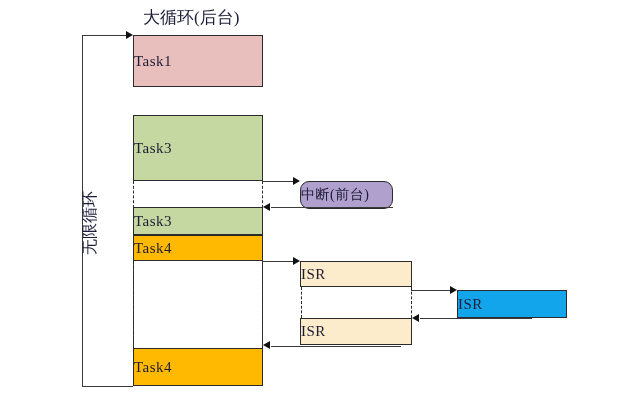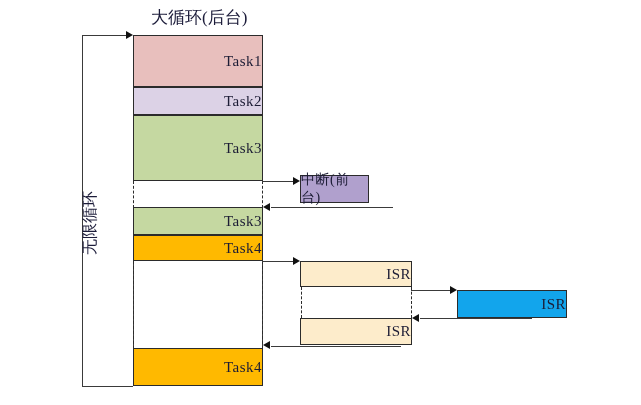--- a/index.html
+++ b/index.html
@@ -1,23 +1,23 @@
 <!DOCTYPE html>
 <html><head>
 <meta charset="utf-8">
 <style>
   html,body{margin:0;padding:0;background:#ffffff;}
   body{width:641px;height:405px;position:relative;overflow:hidden;
        font-family:"Liberation Serif","DejaVu Serif",serif;color:#1a1a2e;}
   .stage{position:absolute;left:0;top:0;width:641px;height:405px;}
   .box{position:absolute;box-sizing:border-box;border:1.2px solid #2b2b2b;
-       display:flex;align-items:center;justify-content:flex-end;
+       display:flex;align-items:center;justify-content:flex-start;
        font-size:15px;letter-spacing:.5px;color:#1c1c35;}
   .lbl{position:absolute;font-size:17px;color:#1c1c3a;white-space:nowrap;
-       font-family:"Liberation Serif","DejaVu Serif",serif;margin-left:8px;}
+       font-family:"Liberation Serif","DejaVu Serif",serif;}
   .vlbl{position:absolute;font-size:16px;color:#1c1c3a;white-space:nowrap;
         transform-origin:0 0;transform:rotate(-90deg);}
   .ln{position:absolute;background:#3a3a3a;}
   .hl{height:1.3px;}
   .vl{width:1.3px;}
   .dash-v{position:absolute;width:0;border-left:1.3px dashed #2b2b2b;}
   .arrow{position:absolute;width:0;height:0;}
   .ar-right{border-top:4.5px solid transparent;border-bottom:4.5px solid transparent;
             border-left:7px solid #111;}
   .ar-left{border-top:4.5px solid transparent;border-bottom:4.5px solid transparent;
@@ -34,23 +34,20 @@
   <div class="ln vl" style="left:82px;top:35px;height:352px;"></div>
   <div class="ln hl" style="left:82px;top:386px;width:51px;"></div>
   <div class="arrow ar-right" style="left:126px;top:31px;"></div>
 
   <div class="vlbl" style="left:80px;top:255px;">无限循环</div>
 
   <div class="box" style="left:133px;top:35px;width:130px;height:52px;background:#e8bfbd;">
     <span>Task1</span>
   </div>
 
-  <div class="box" style="left:133px;top:87px;width:130px;height:28px;background:#dcd2e6;">
-    <span>Task2</span>
-  </div>
 
   <div class="box" style="left:133px;top:115px;width:130px;height:66px;background:#c5d8a1;">
     <span>Task3</span>
   </div>
 
   <div class="box" style="left:133px;top:207px;width:130px;height:28px;background:#c5d8a1;">
     <span>Task3</span>
   </div>
 
   <div class="box" style="left:133px;top:235px;width:130px;height:26px;background:#ffb900;">
@@ -63,21 +60,21 @@
 
   <div class="ln vl" style="left:133px;top:261px;height:88px;"></div>
   <div class="ln vl" style="left:261.7px;top:261px;height:88px;"></div>
 
   <div class="dash-v" style="left:133px;top:181px;height:27px;"></div>
   <div class="dash-v" style="left:262px;top:181px;height:27px;"></div>
 
   <div class="dash-v" style="left:133px;top:261px;height:88px;"></div>
   <div class="dash-v" style="left:262px;top:261px;height:88px;"></div>
 
-  <div class="box" style="left:300px;top:175px;width:69px;height:28px;background:#b0a0cd;font-size:14px;">
+  <div class="box" style="left:300px;top:181px;width:93px;height:28px;background:#b0a0cd;font-size:14px;border-radius:9px;">
     <span>中断(前台)</span>
   </div>
 
   <div class="ln hl" style="left:262px;top:181px;width:32px;"></div>
   <div class="arrow ar-right" style="left:293px;top:177px;"></div>
 
   <div class="ln hl" style="left:271px;top:207px;width:122px;"></div>
   <div class="arrow ar-left" style="left:263px;top:203px;"></div>
 
   <div class="box" style="left:300px;top:261px;width:112px;height:26px;background:#fdeccb;">

